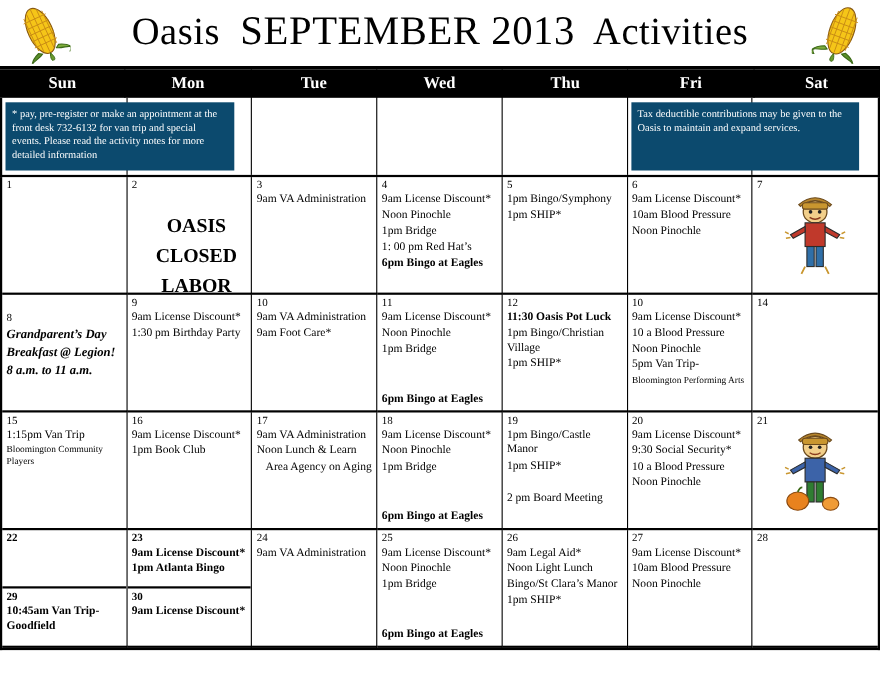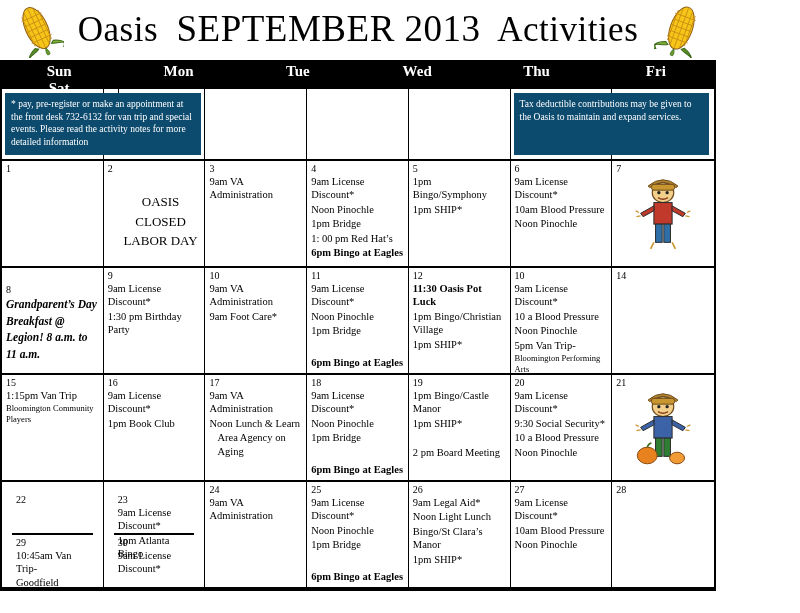--- a/index.html
+++ b/index.html
@@ -10,21 +10,21 @@
   body {
     width: 800px;
     height: 613px;
     font-family: "Liberation Serif", serif;
     color: #000;
     overflow: hidden;
   }
 
   .page {
     position: relative;
-    width: 716px;
+    width: 800px;
     height: 613px;
     box-sizing: border-box;
   }
 
   
   .title-bar {
     position: relative;
     height: 60px;
     border-bottom: 3px solid #000;
     display: flex;
@@ -48,21 +48,21 @@
     width: 54px;
     height: 58px;
     top: 0;
   }
   .corn.left { left: 10px; }
   .corn.right { right: 8px; }
 
   
   .dow-row {
     display: grid;
-    grid-template-columns: repeat(6, 1fr);
+    grid-template-columns: repeat(7, 1fr);
     background: #000;
     color: #fff;
     height: 26px;
   }
   .dow {
     display: flex;
     align-items: center;
     justify-content: center;
     font-size: 15px;
     font-weight: bold;
@@ -140,22 +140,22 @@
     position: absolute;
     bottom: 4px;
     left: 4px;
     font-weight: bold;
     font-size: 10.5px;
   }
   .cell.closed {
     text-align: center;
   }
   .cell.closed .closed-text {
-    font-size: 13px;
-    font-weight: normal;
+    font-size: 18px;
+    font-weight: bold;
     font-family: "Liberation Serif", serif;
     margin-top: 18px;
     line-height: 1.5;
     margin-left: 12px;
   }
   .cell.ital .ev {
     font-style: italic;
     font-weight: bold;
     font-size: 11.5px;
     text-align: left;
@@ -168,21 +168,21 @@
     height: 50%;
     box-sizing: border-box;
     border-bottom: 2px solid #000;
     padding: 2px 3px 2px 4px;
   }
   .split-bot {
     height: 50%;
     box-sizing: border-box;
     padding: 2px 3px 2px 4px;
   }
-  .cell.split { padding: 10px; }
+  .cell.split { padding: 0; font-weight: bold; }
 
   
   .art {
     position: absolute;
     left: 50%;
     transform: translateX(-50%);
     top: 14px;
   }
 </style>
 </head>

